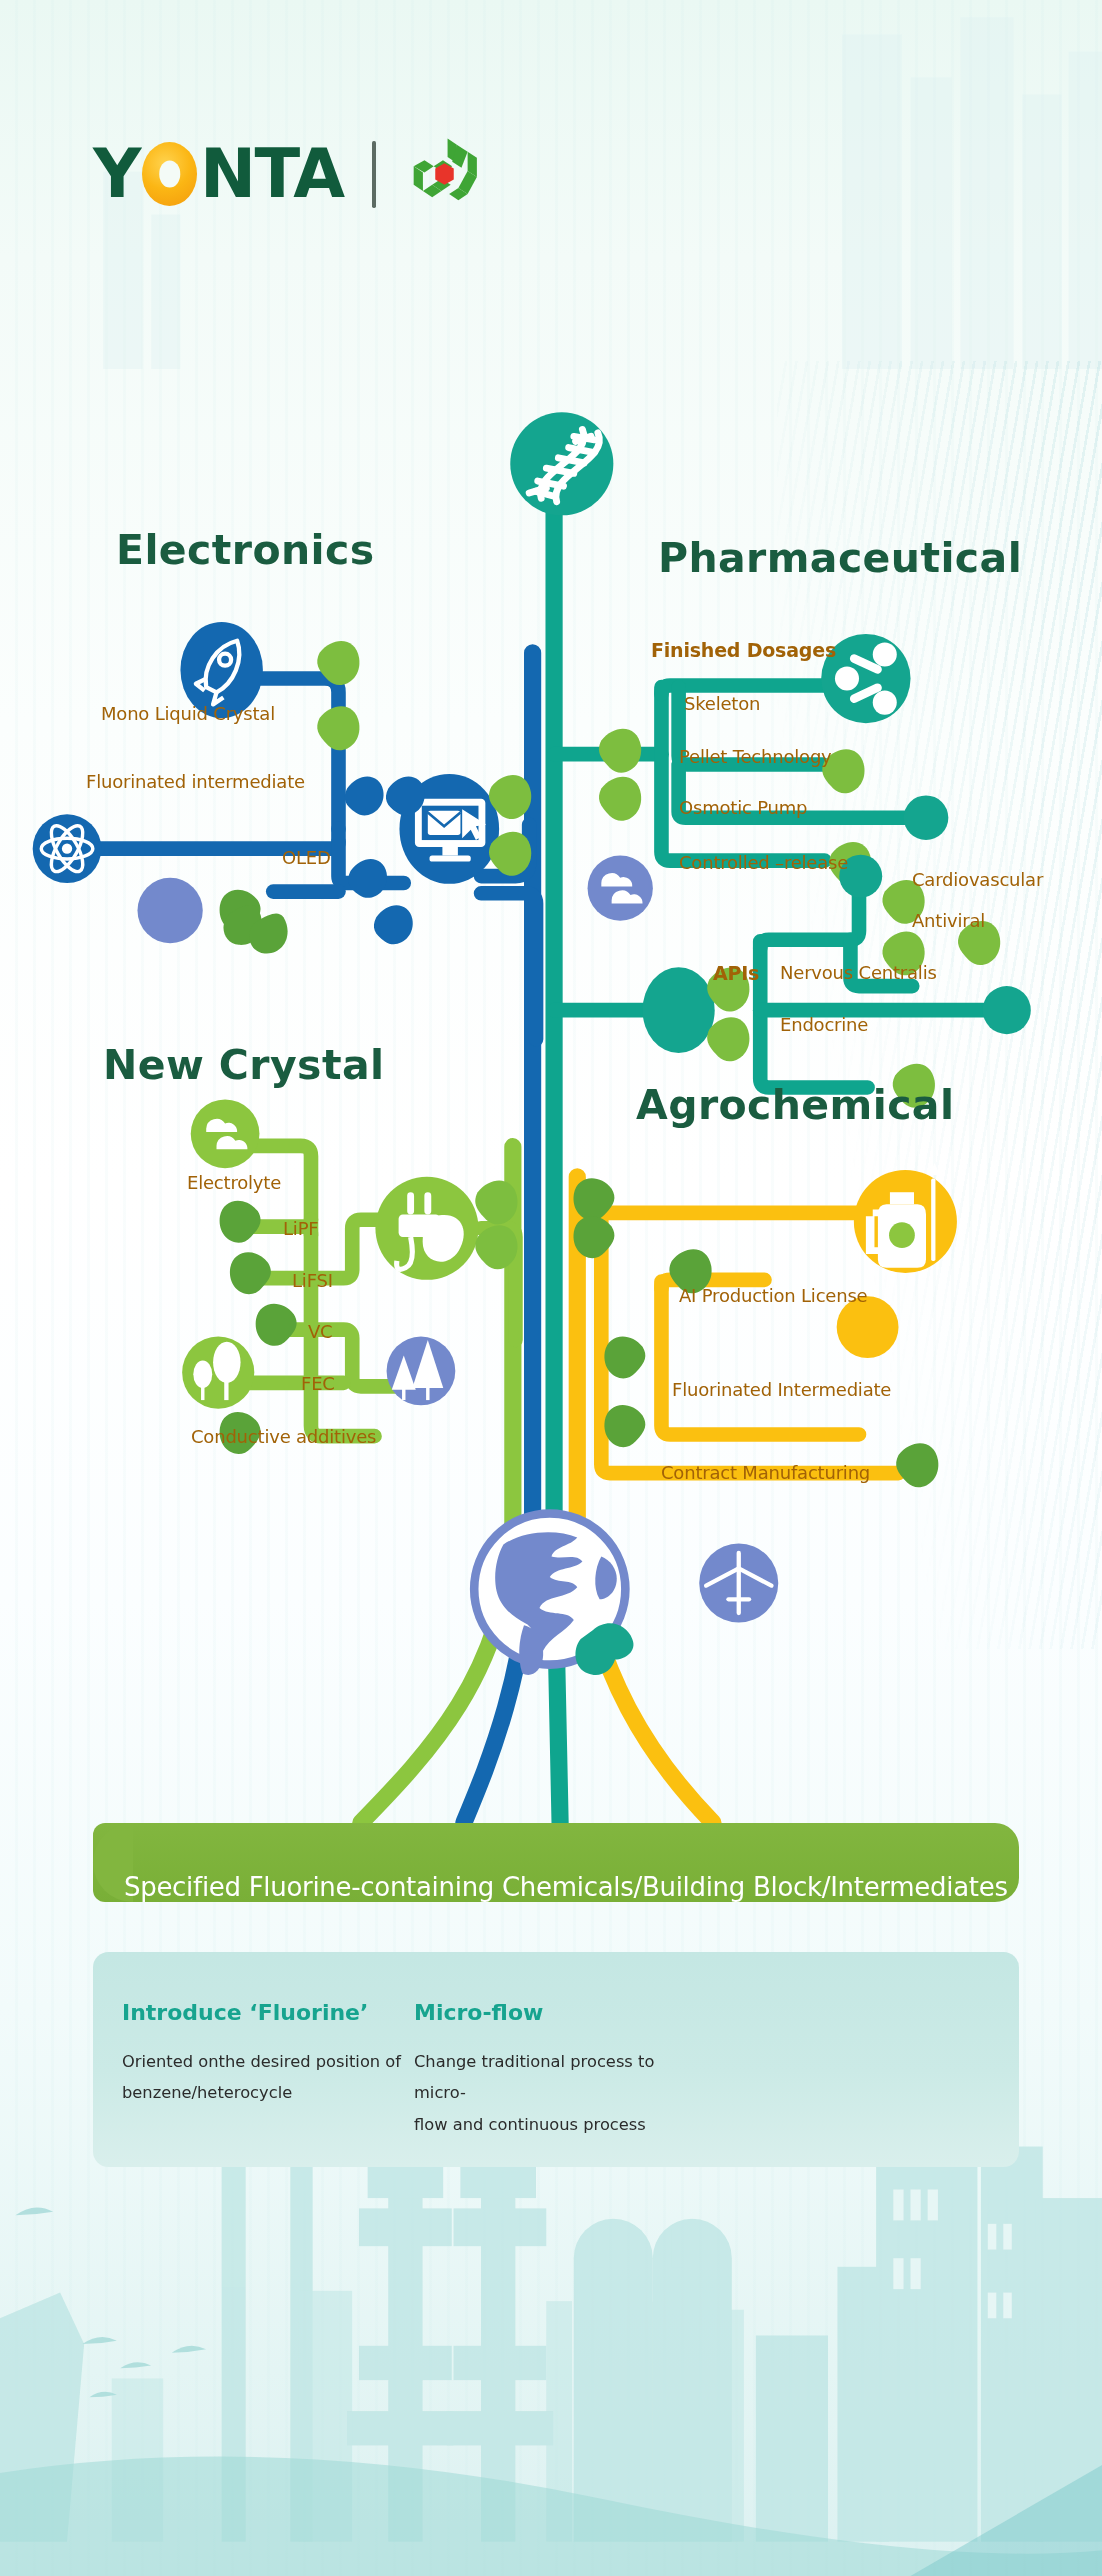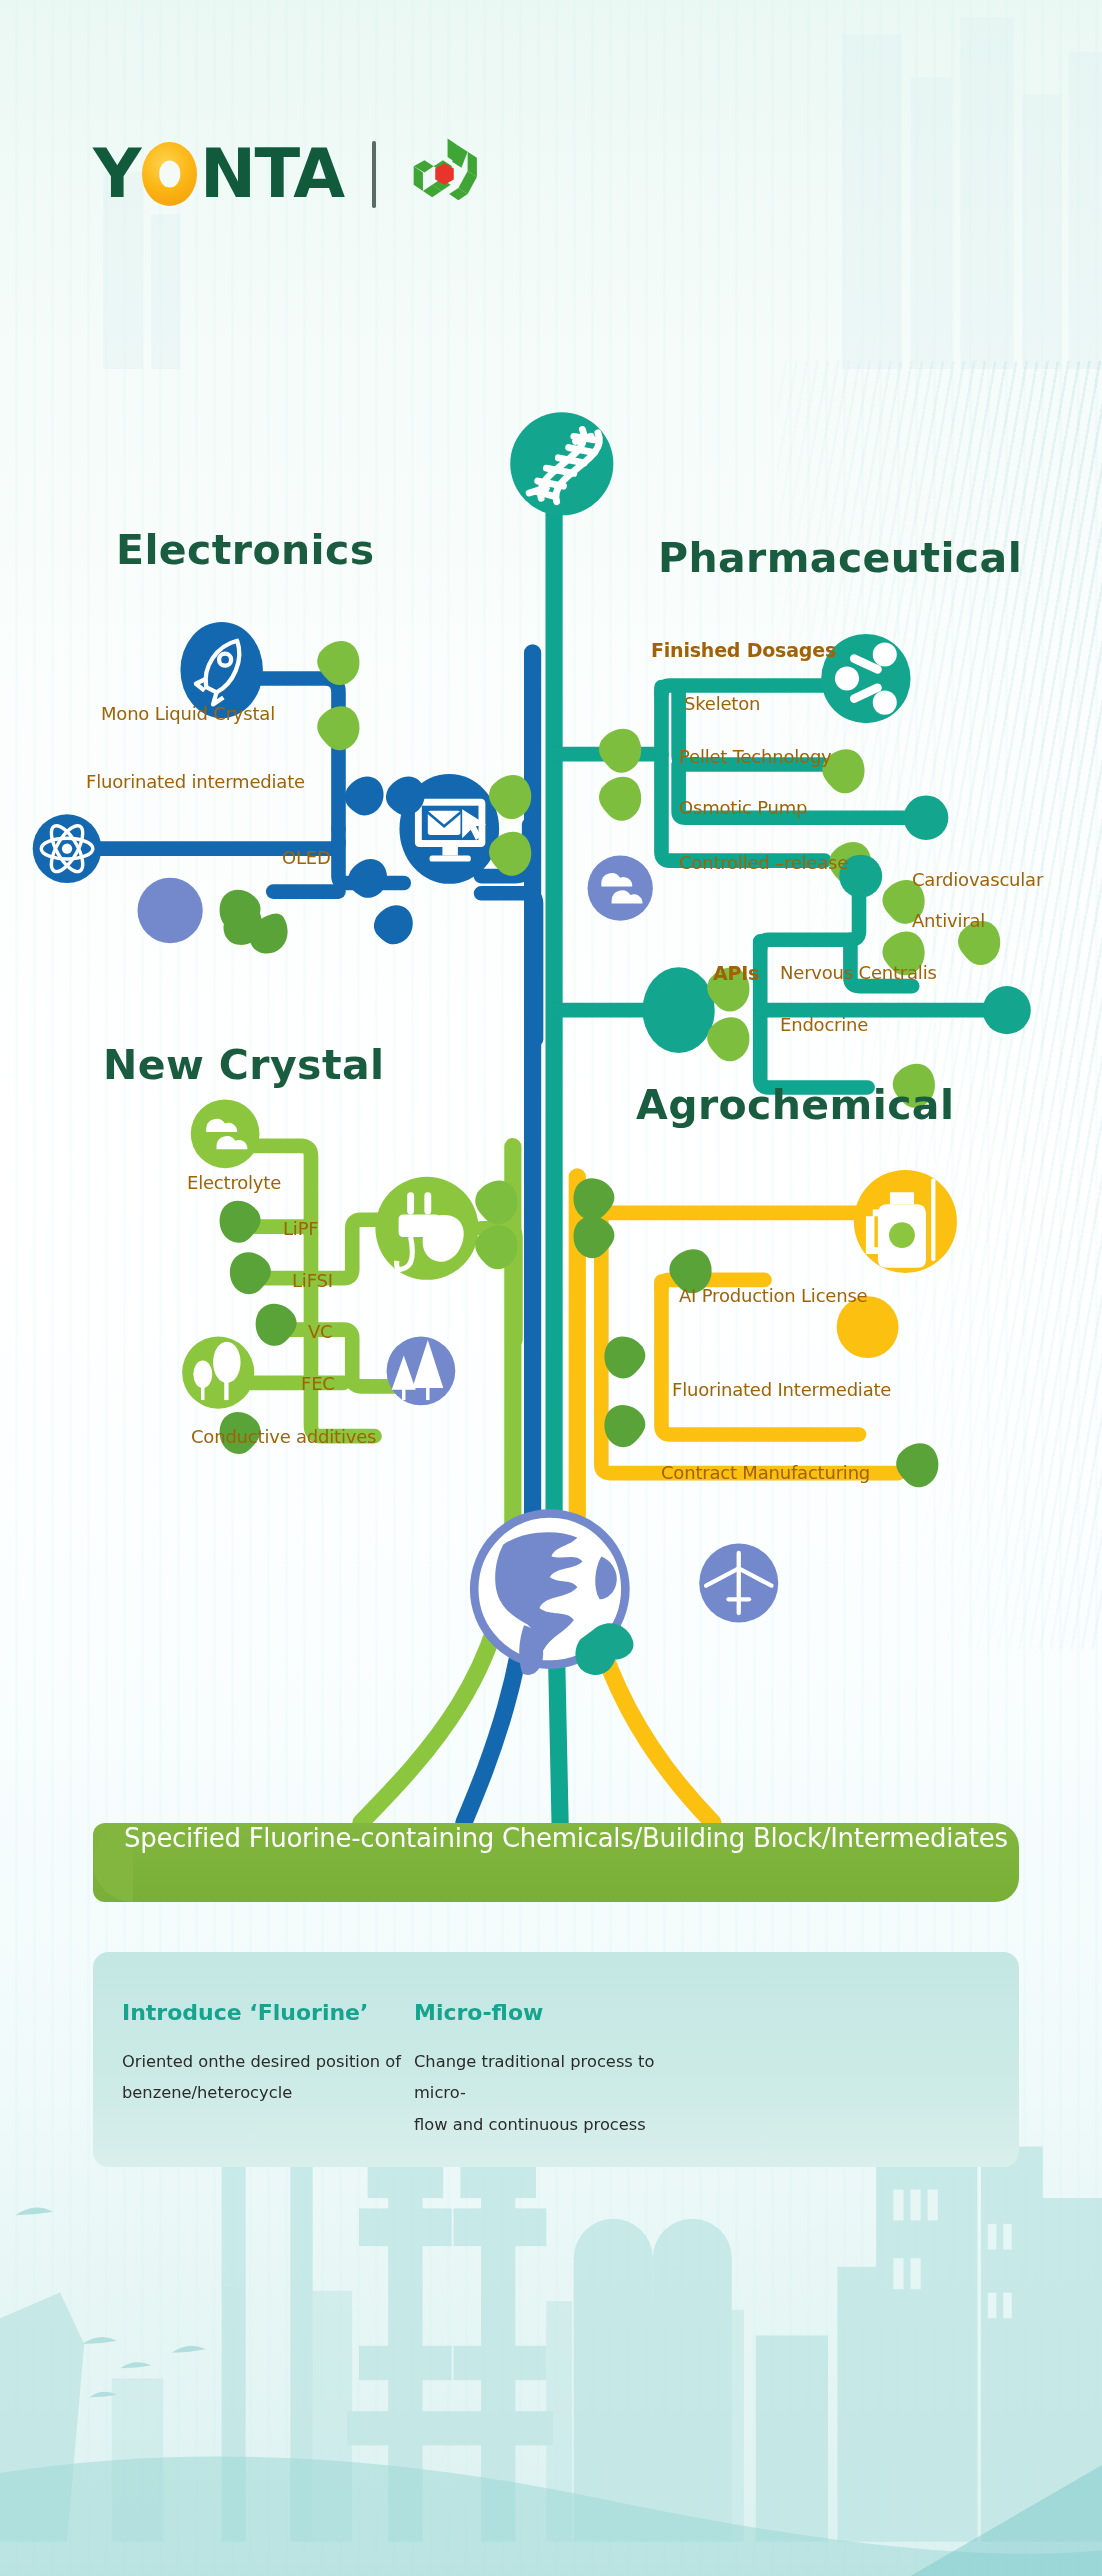--- a/index.html
+++ b/index.html
@@ -78,21 +78,21 @@
     position:absolute; color:#a16207; font-size:18px; white-space:nowrap;
     font-family:"DejaVu Sans", sans-serif; letter-spacing:-0.2px;
   }
   .lbl.bold { font-weight:700; font-size:19px; }
 
   
   #banner {
     position:absolute; left:93px; top:1823px; width:926px; height:79px;
     background:linear-gradient(180deg,#82B63F 0%, #79AF37 100%);
     border-radius:12px 24px 24px 12px;
-    display:flex; align-items:flex-start;
+    display:flex; align-items:flex-end;
   }
   #banner::before{
     content:""; position:absolute; left:0px; top:0; width:40px; height:100%;
     background:#82B63F; border-radius:40px 0 0 40px;
   }
   #banner-text {
     position:relative; color:#ffffff; font-size:26px; padding-left:31px;
     font-family:"DejaVu Sans", sans-serif; letter-spacing:-0.3px; white-space:nowrap;
   }
 

